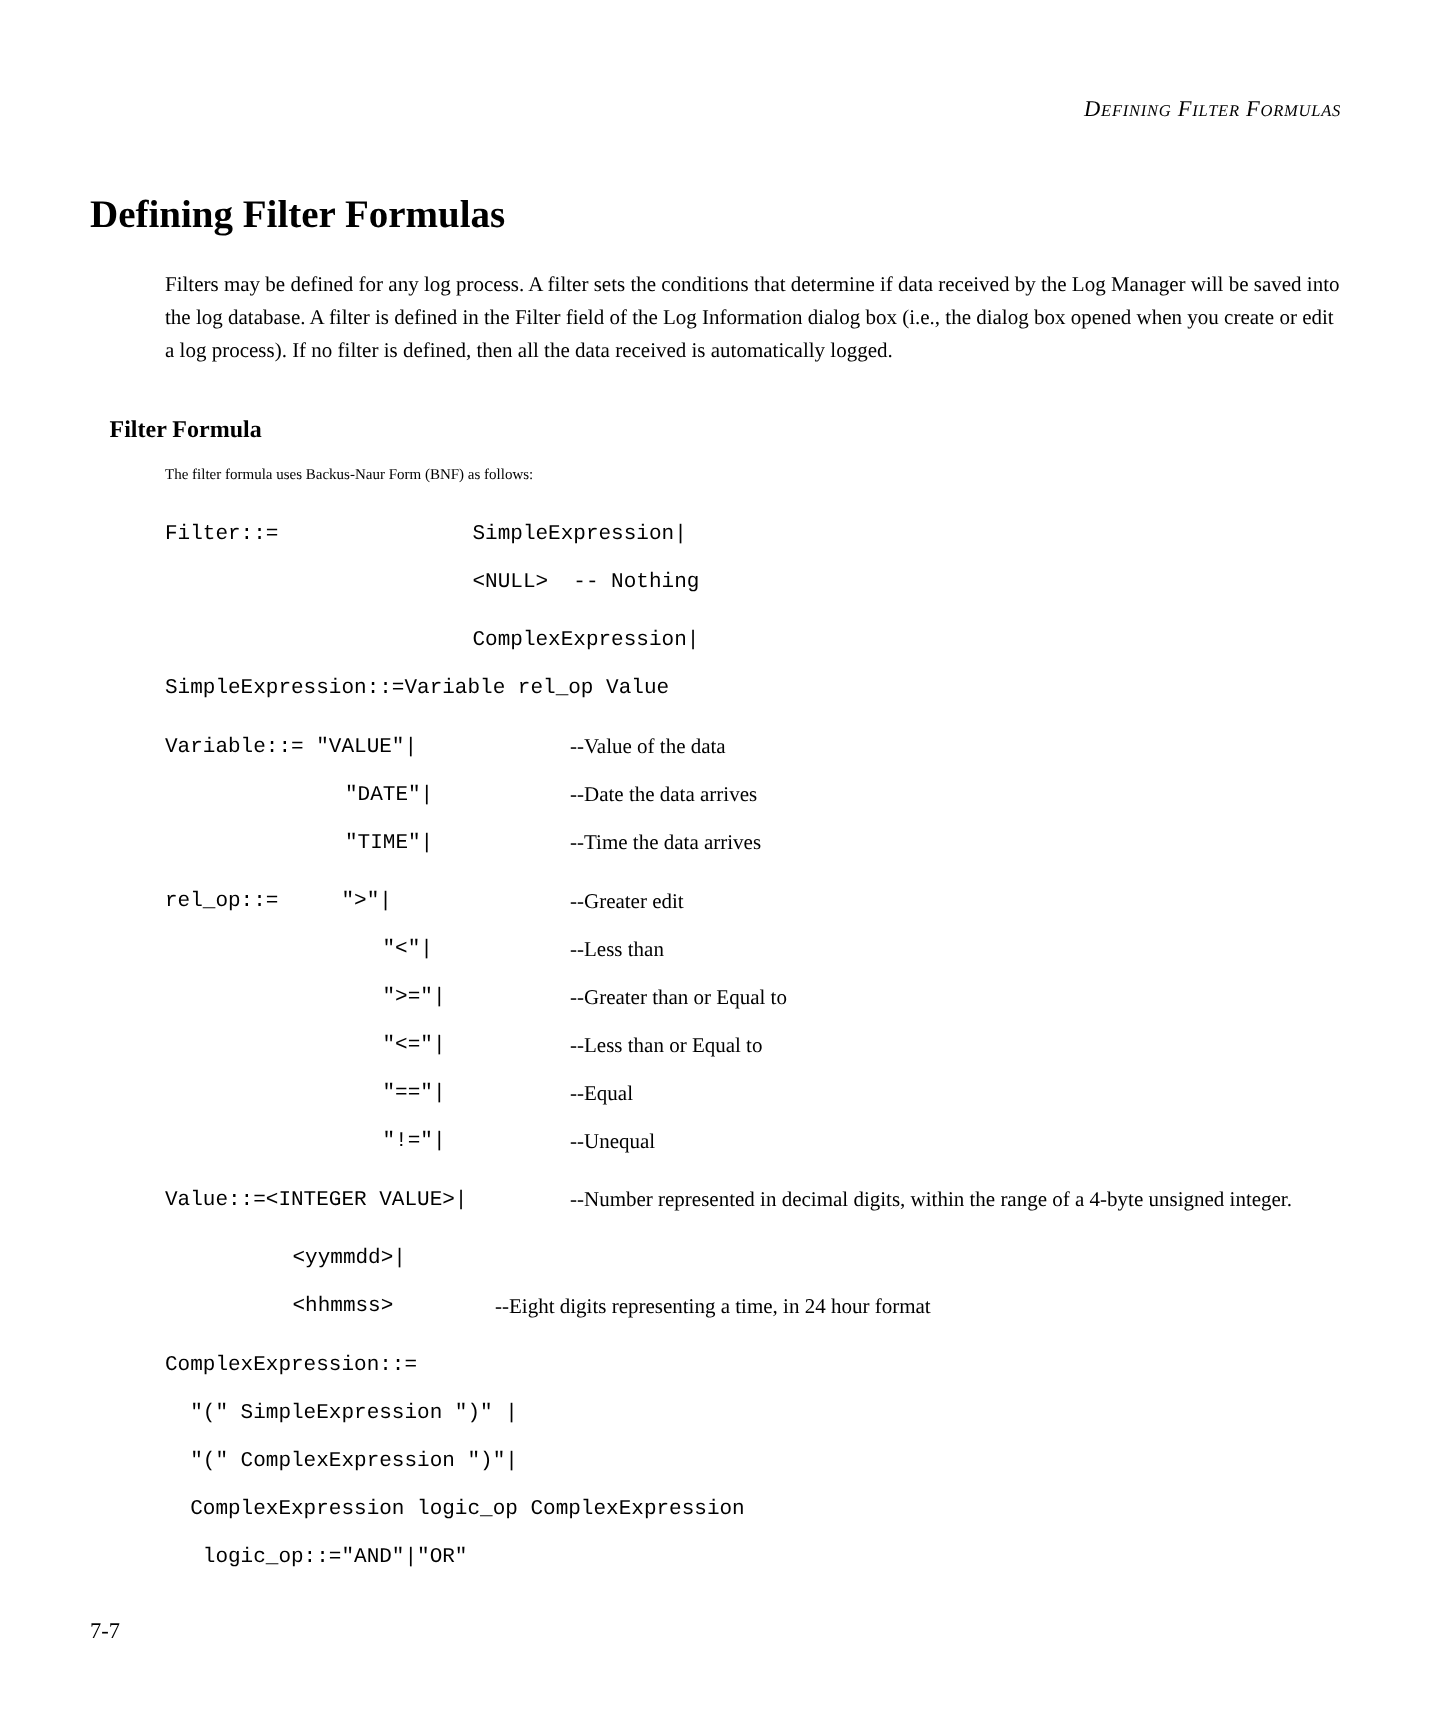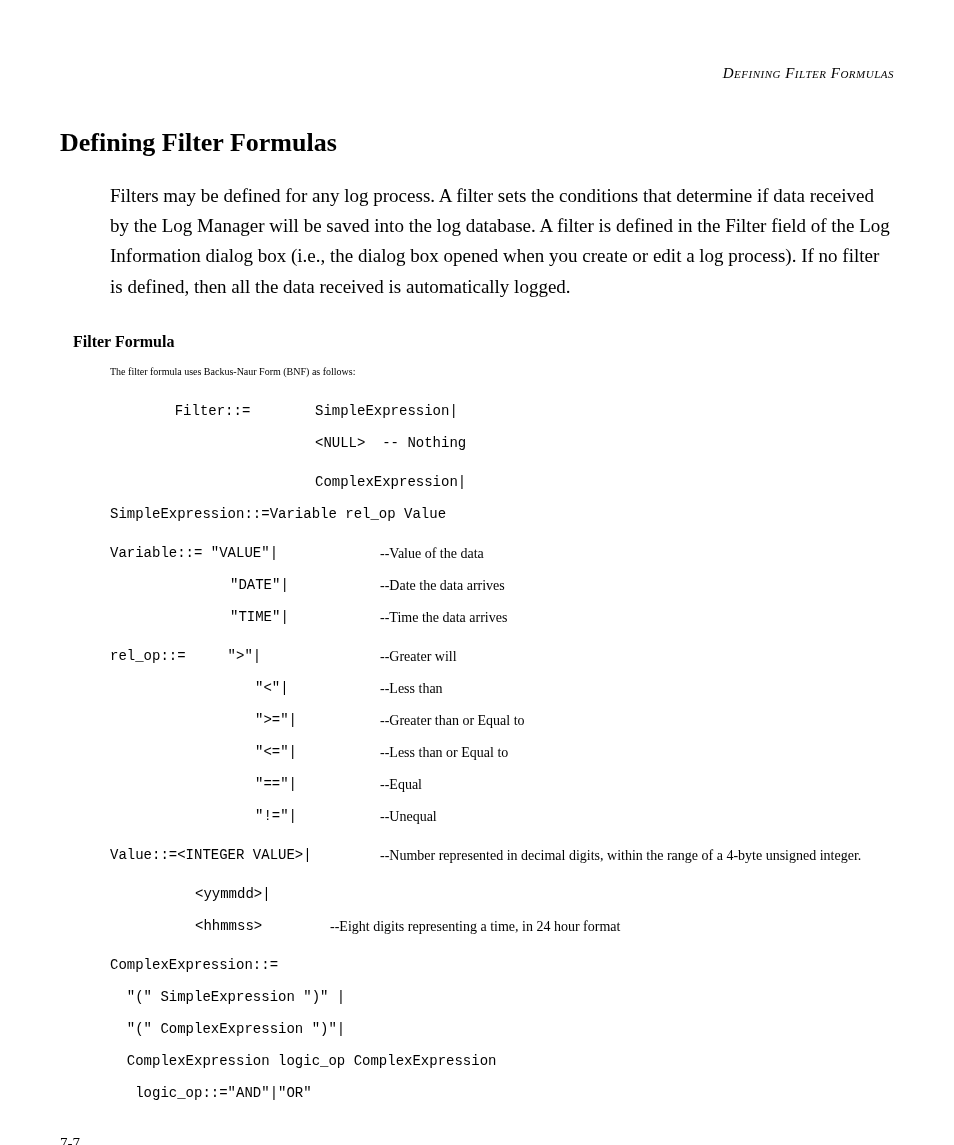--- a/index.html
+++ b/index.html
@@ -21,21 +21,21 @@
     letter-spacing: 0.5px;
     margin-bottom: 38px;
   }
   h1 {
     font-size: 26px;
     font-weight: bold;
     margin: 0 0 18px 0;
   }
   .intro {
     margin-left: 50px;
-    font-size: 19px;
+    font-size: 14px;
     line-height: 1.6;
     margin-bottom: 28px;
   }
   h2 {
     font-size: 16px;
     font-weight: bold;
     margin: 0 0 8px 13px;
   }
   .sub-intro {
     margin-left: 50px;
@@ -48,21 +48,21 @@
   }
   .bnf .row {
     display: flex;
     align-items: flex-start;
     margin-bottom: 11px;
   }
   .mono {
     font-family: 'Courier New', Courier, monospace;
     white-space: pre;
   }
-  .col-lhs { width: 205px; flex-shrink: 0; text-align: center; }
+  .col-lhs { width: 205px; flex-shrink: 0; }
   .col-desc { flex: 1; }
   .col-desc-wide { flex: 1; padding-left: 0; }
   .complex-lines .line {
     margin-bottom: 11px;
     font-family: 'Courier New', Courier, monospace;
     white-space: pre;
   }
   .page-num {
     font-size: 15px;
     margin-top: 28px;
@@ -110,21 +110,21 @@
     <span class="col-desc">--Date the data arrives</span>
   </div>
   <div class="row" style="margin-bottom:18px;">
     <span class="mono" style="width:120px;flex-shrink:0;"></span>
     <span class="mono" style="width:150px;flex-shrink:0;">"TIME"|</span>
     <span class="col-desc">--Time the data arrives</span>
   </div>
 
   <div class="row">
     <span class="mono" style="width:270px;flex-shrink:0;">rel_op::=     "&gt;"|</span>
-    <span class="col-desc">--Greater will</span>
+    <span class="col-desc">--Greater edit</span>
   </div>
   <div class="row">
     <span class="mono" style="width:145px;flex-shrink:0;"></span>
     <span class="mono" style="width:125px;flex-shrink:0;">"&lt;"|</span>
     <span class="col-desc">--Less than</span>
   </div>
   <div class="row">
     <span class="mono" style="width:145px;flex-shrink:0;"></span>
     <span class="mono" style="width:125px;flex-shrink:0;">"&gt;="|</span>
     <span class="col-desc">--Greater than or Equal to</span>

